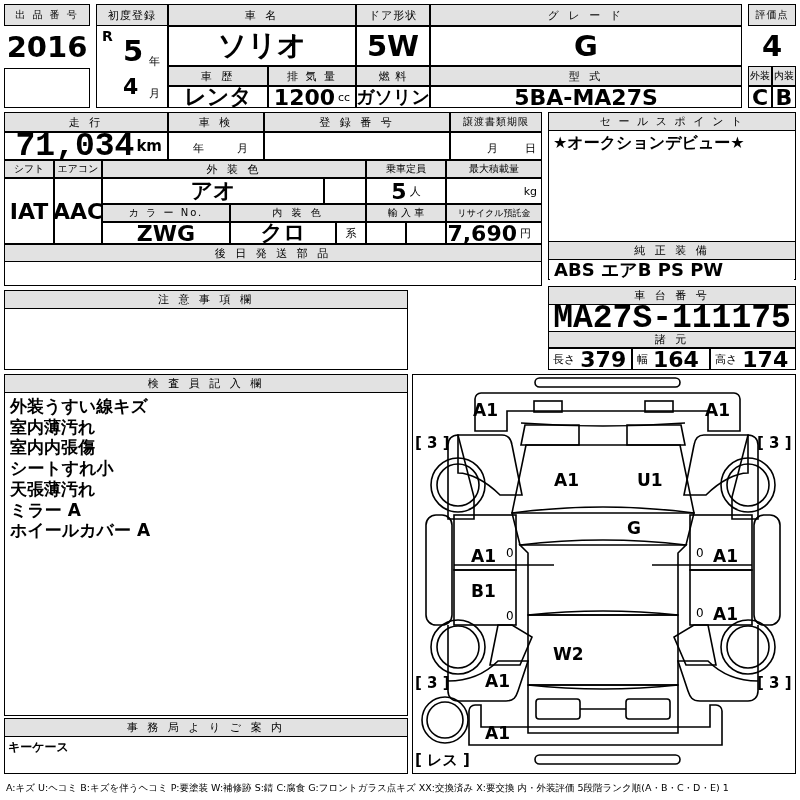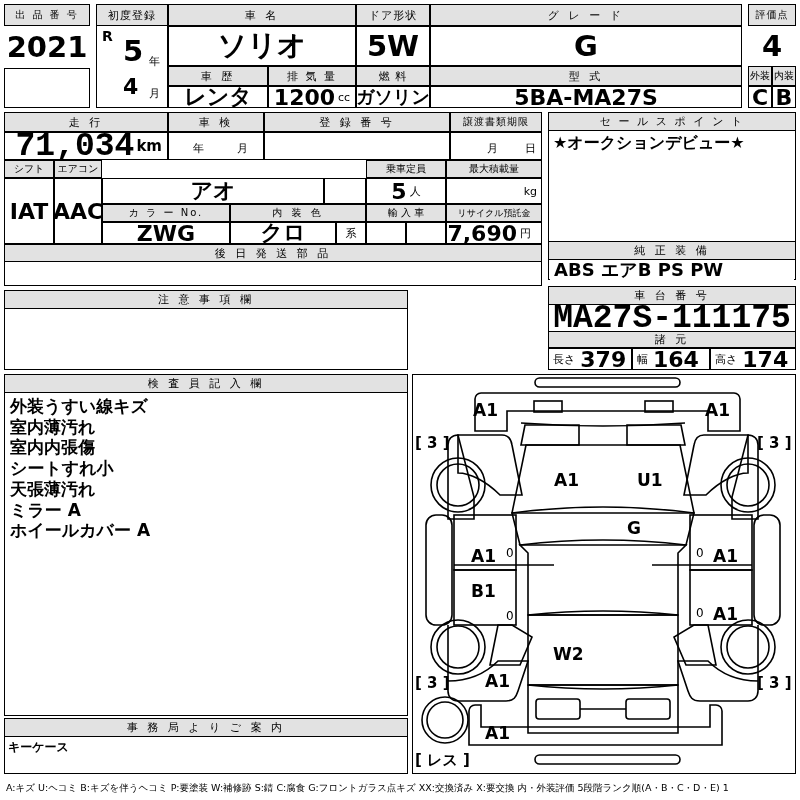--- a/index.html
+++ b/index.html
@@ -62,21 +62,21 @@
   .brk { font-size: 15px; font-weight: bold; }
 </style>
 </head>
 <body>
 
 <div class="sheet">
 
   <div class="bx" style="left:4px; top:4px; width:86px; height:104px;"></div>
   <div class="hdr" style="left:4px; top:4px; width:86px; height:22px; font-size:10px; letter-spacing:2px;">出 品 番 号</div>
   <div class="cell nb ctr" style="left:4px; top:26px; width:86px; height:42px;">
-      <span class="val-lg">2021</span>
+      <span class="val-lg">2016</span>
     </div>
   <div class="hline" style="left:4px; top:68px; width:86px;"></div>
 
   <div class="bx" style="left:96px; top:4px; width:646px; height:104px;"></div>
 
   <div class="hdr tight" style="left:96px; top:4px; width:72px; height:22px; font-size:11px;">初度登録</div>
   <div class="hdr" style="left:168px; top:4px; width:188px; height:22px;">車 名</div>
   <div class="hdr tight" style="left:356px; top:4px; width:74px; height:22px; font-size:11px;">ドア形状</div>
   <div class="hdr" style="left:430px; top:4px; width:312px; height:22px;">グ レ ー ド</div>
 
@@ -149,20 +149,21 @@
   <div class="cell ctr" style="left:264px; top:132px; width:186px; height:28px;">
       <span class="val-sm"></span>
     </div>
   <div class="cell" style="left:450px; top:132px; width:92px; height:28px; position:absolute;">
     <span style="position:absolute; left:36px; bottom:3px; font-size:11px;">月</span>
     <span style="position:absolute; left:74px; bottom:3px; font-size:11px;">日</span>
   </div>
 
   <div class="hdr sm" style="left:4px; top:160px; width:50px; height:18px;">シフト</div>
   <div class="hdr sm" style="left:54px; top:160px; width:48px; height:18px;">エアコン</div>
+  <div class="hdr" style="left:102px; top:160px; width:264px; height:18px;">外 装 色</div>
   <div class="hdr sm" style="left:366px; top:160px; width:80px; height:18px;">乗車定員</div>
   <div class="hdr sm" style="left:446px; top:160px; width:96px; height:18px;">最大積載量</div>
 
   <div class="cell ctr" style="left:4px; top:178px; width:50px; height:66px;">
       <span class="val-md">IAT</span>
     </div>
   <div class="cell ctr" style="left:54px; top:178px; width:48px; height:66px;">
       <span class="val-md">AAC</span>
     </div>
 

